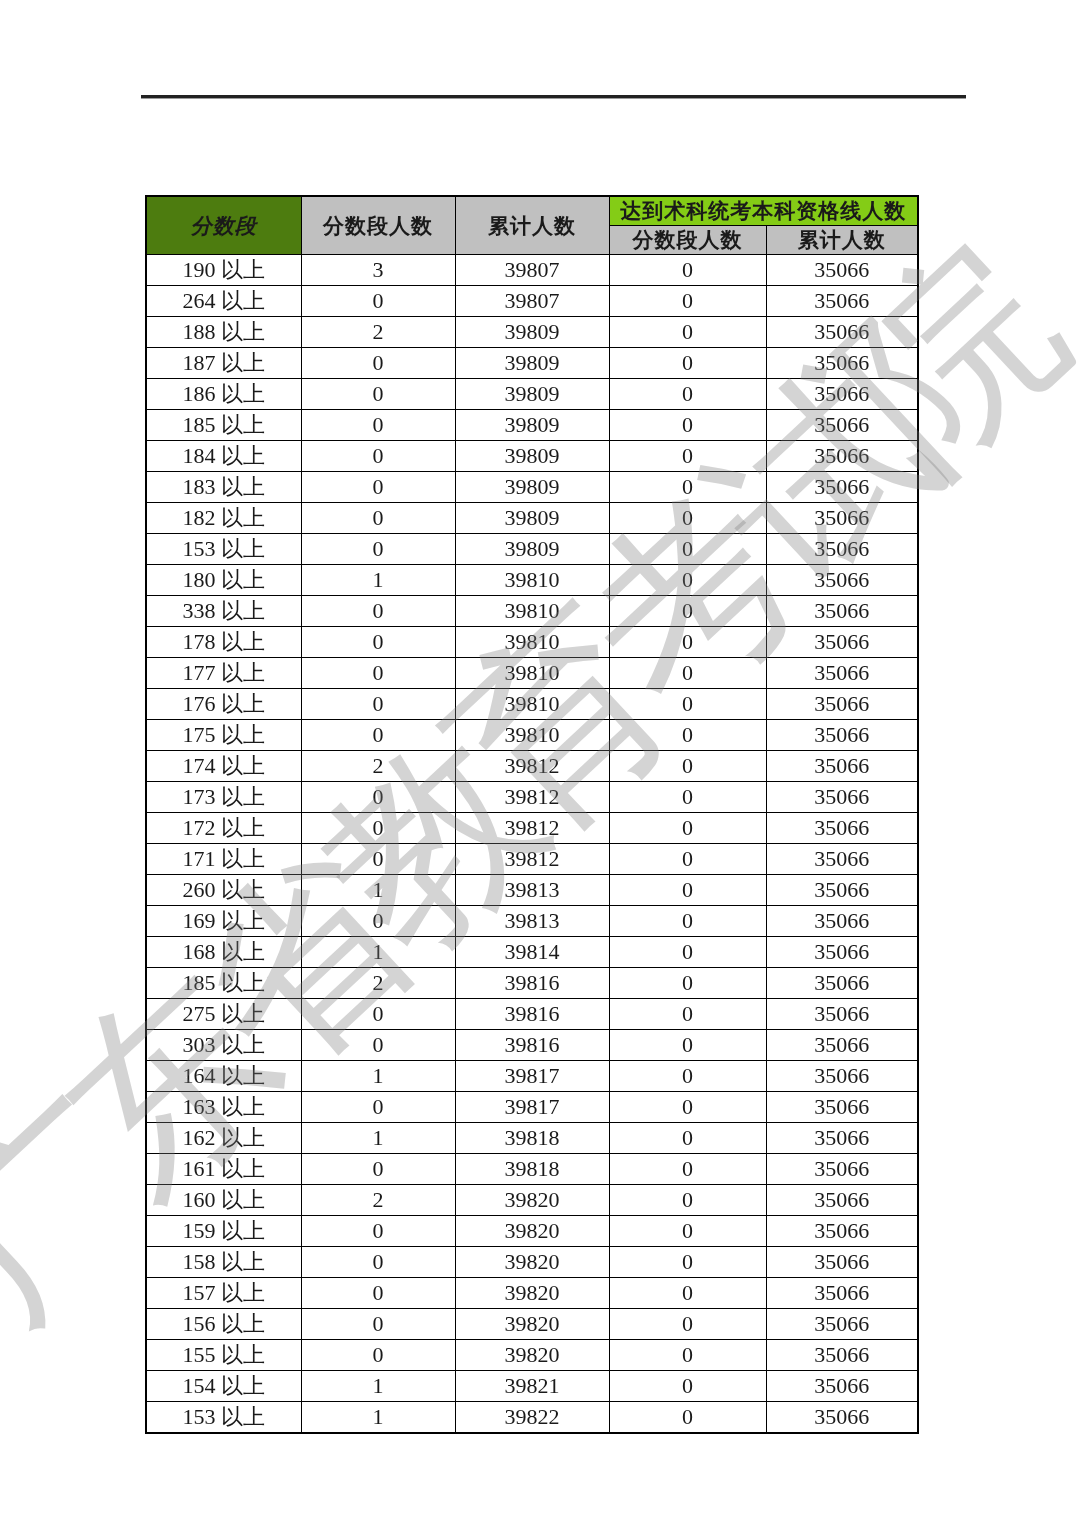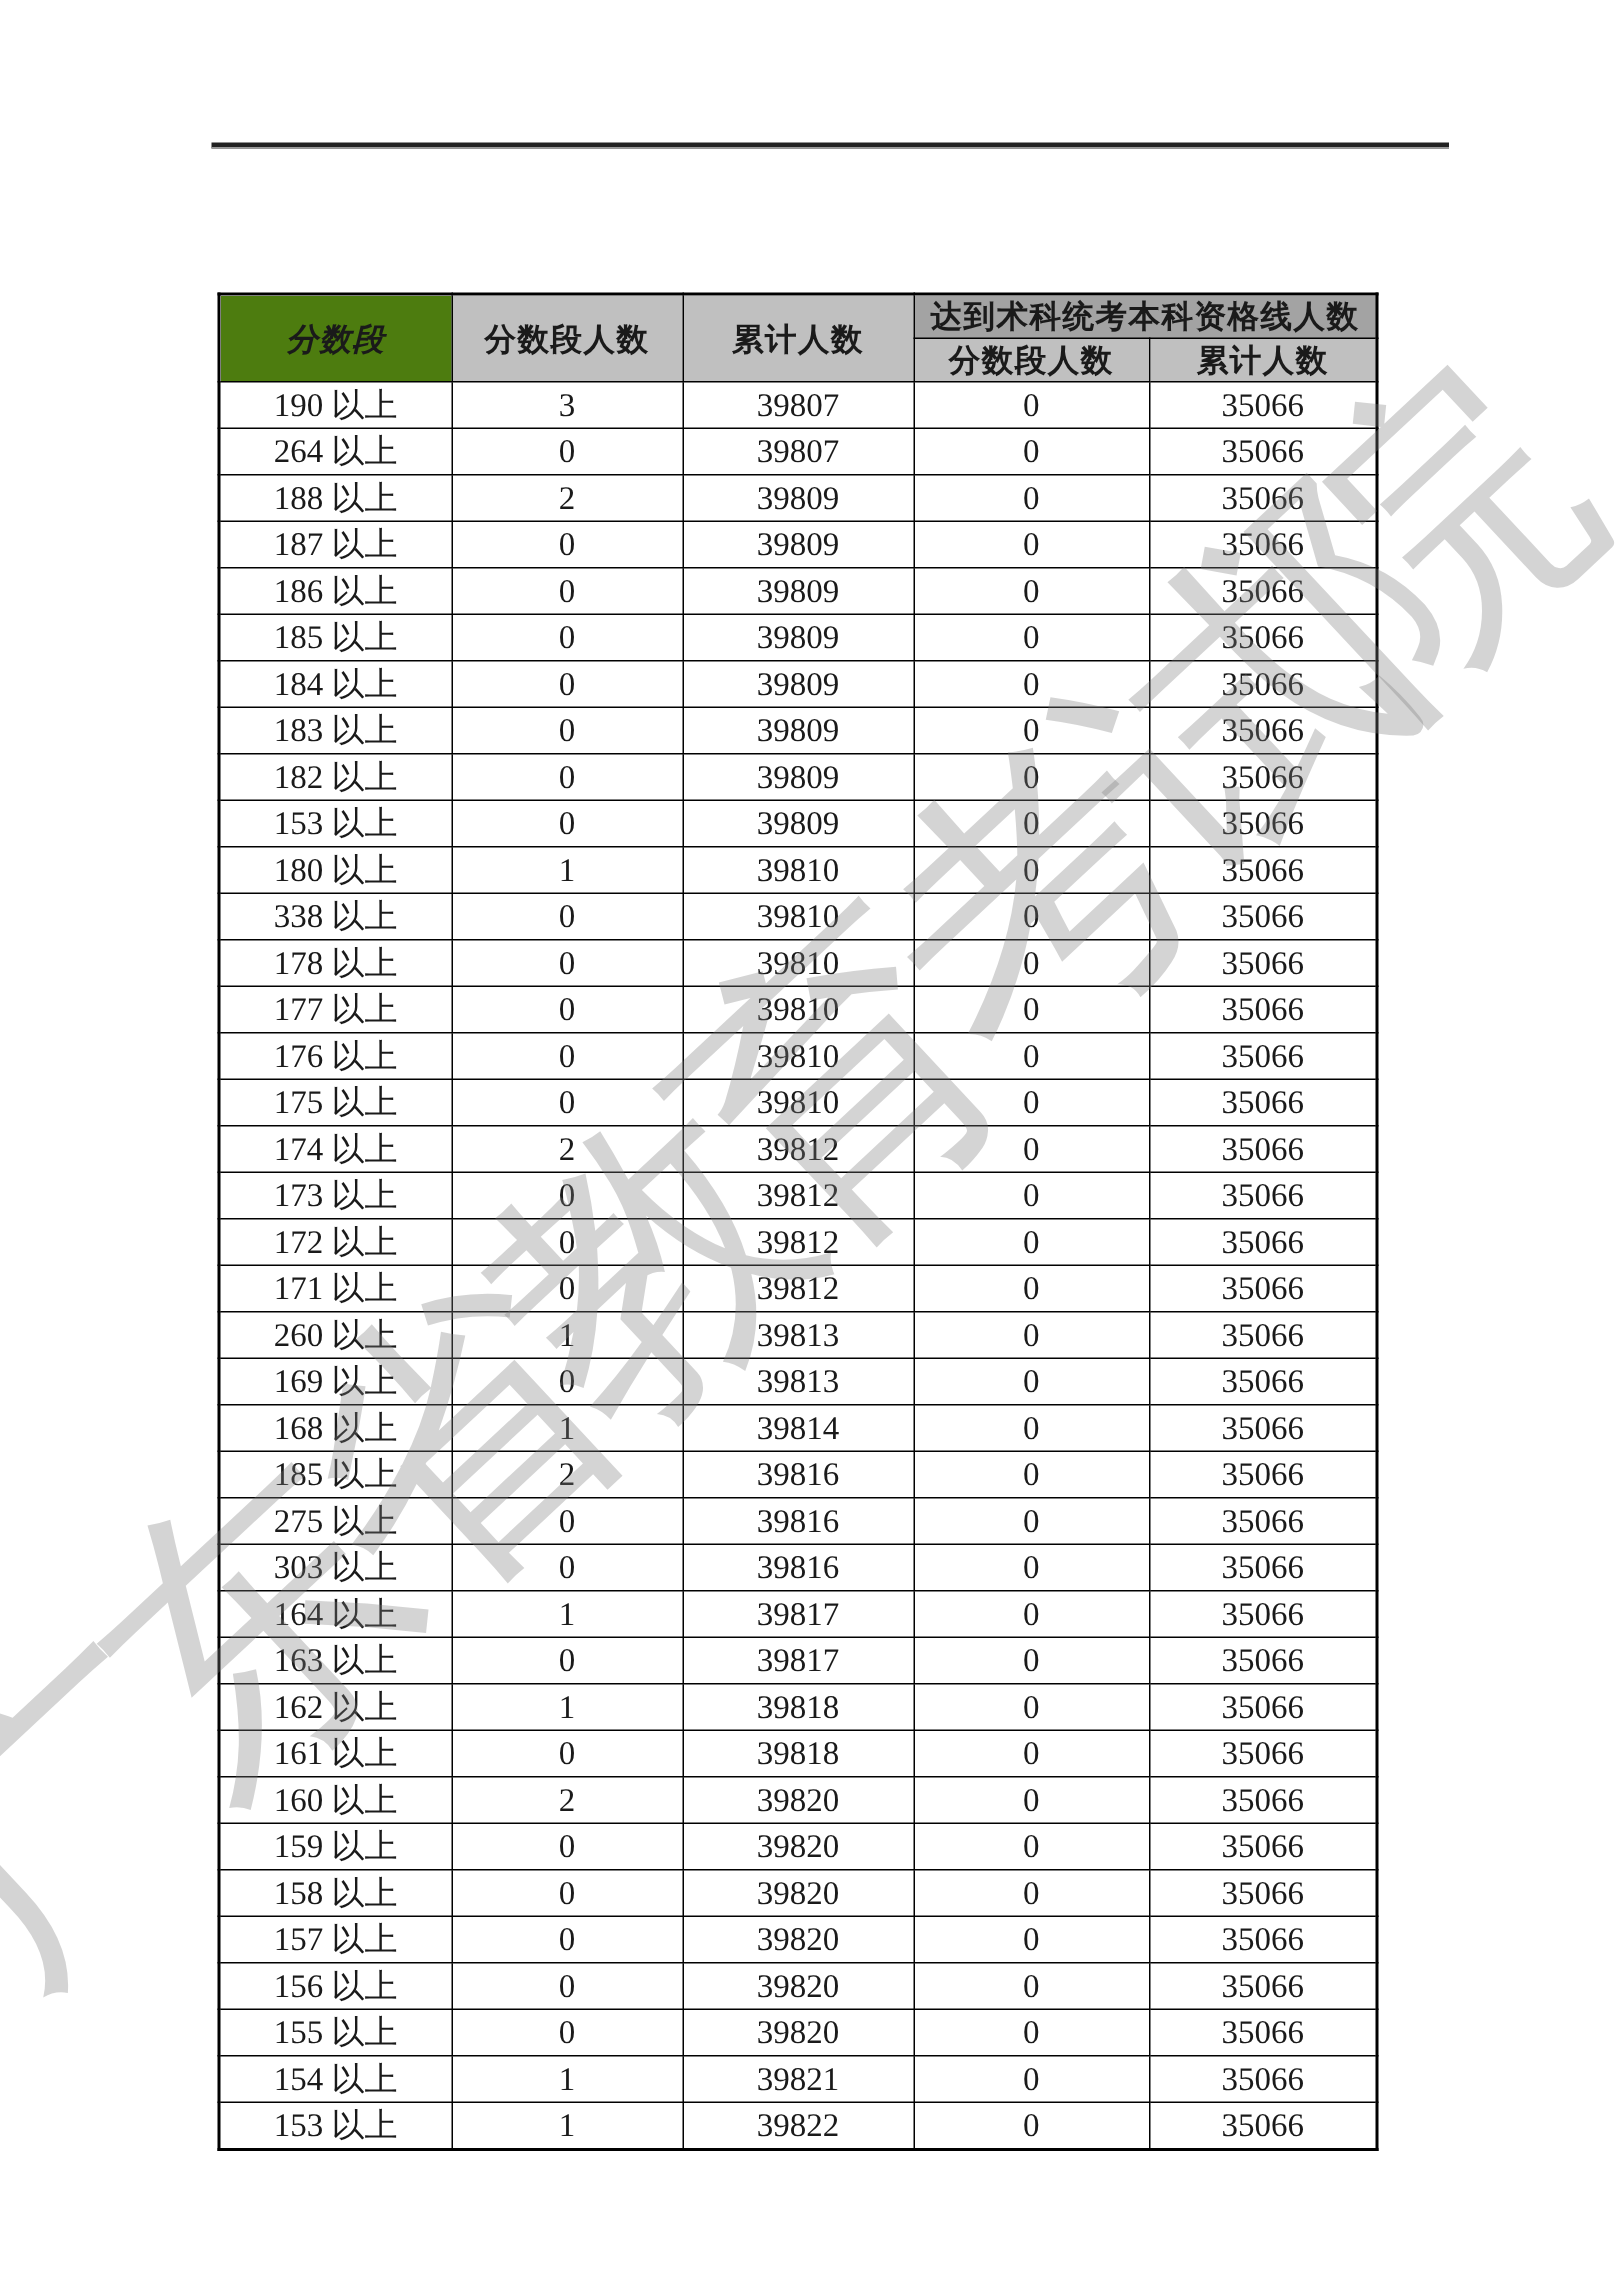--- a/index.html
+++ b/index.html
@@ -86,21 +86,21 @@
       <col style="width:154px">
       <col style="width:154px">
       <col style="width:157px">
       <col style="width:152px">
     </colgroup>
     <thead>
       <tr>
         <th rowspan="2" style="background: #4d7c0f; font-style: italic;">分数段</th>
         <th rowspan="2" style="background: rgb(192, 192, 192);">分数段人数</th>
         <th rowspan="2" style="background: rgb(192, 192, 192);">累计人数</th>
-        <th colspan="2" style="background: #a3a3a3; font-family: Liberation Serif, serif;">达到术科统考本科资格线人数</th>
+        <th colspan="2" style="background: #84cc16; font-family: Liberation Serif, serif;">达到术科统考本科资格线人数</th>
       </tr>
       <tr>
         <th style="background: rgb(192, 192, 192);">分数段人数</th>
         <th style="background: rgb(192, 192, 192);">累计人数</th>
       </tr>
     </thead>
     <tbody>
         <tr>
           <td>190 以上</td>
           <td>3</td>

